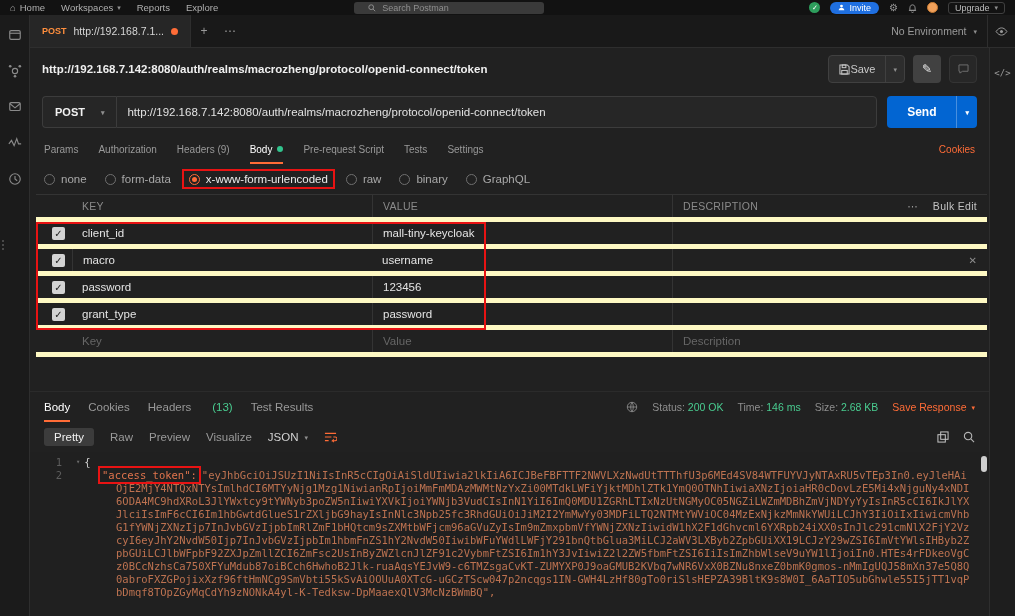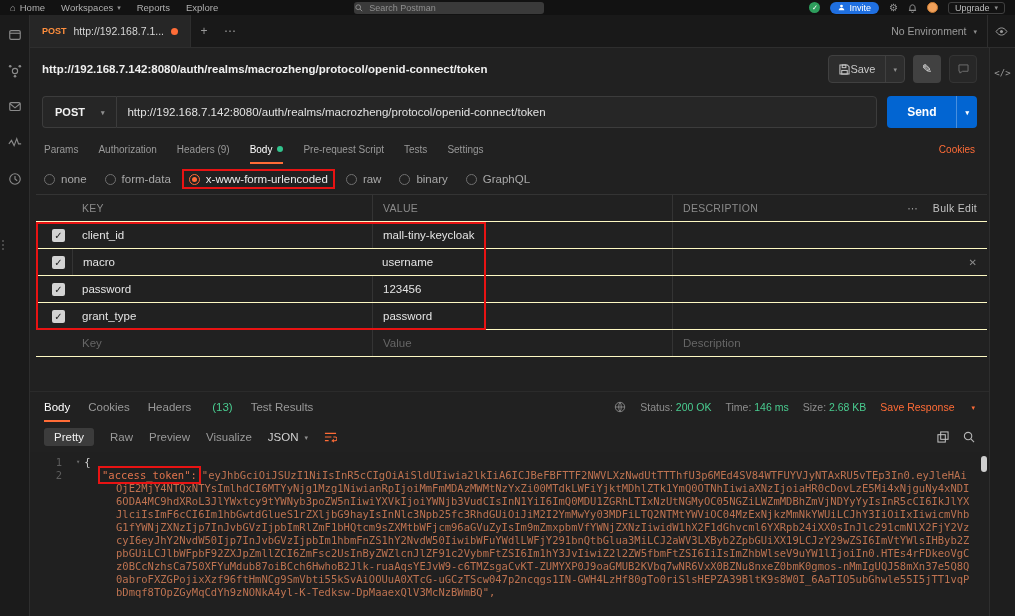--- a/index.html
+++ b/index.html
@@ -5,21 +5,21 @@
   html,body{margin:0;padding:0;background:#000;}
   *{box-sizing:border-box;}
   .app{position:relative;width:1015px;height:616px;background:#212121;overflow:hidden;
        color:#cccccc;font-family:"Liberation Sans",sans-serif;-webkit-font-smoothing:antialiased;}
 
   
   .topbar{height:15px;background:#121212;display:flex;align-items:center;padding:0 10px;
           font-size:9.5px;color:#b0b0b0;gap:16px;overflow:hidden;}
   .topbar .navitem{white-space:nowrap;display:flex;align-items:center;gap:4px;cursor:default;}
   .search-pill{margin-left:120px;width:190px;height:12px;background:#3a3a3a;border-radius:3px;
-               display:flex;align-items:center;gap:6px;padding:0 1px;color:#8f8f8f;font-size:9px;}
+               display:flex;align-items:center;gap:6px;padding:0 14px;color:#8f8f8f;font-size:9px;}
   .top-right{margin-left:auto;display:flex;align-items:center;gap:10px;}
   .sync-dot{width:11px;height:11px;border-radius:50%;background:#2d9d5c;color:#fff;font-size:7px;
             display:flex;align-items:center;justify-content:center;}
   .invite-btn{background:#1f6fe0;color:#fff;border-radius:7px;height:12px;padding:0 8px;
               display:flex;align-items:center;gap:4px;font-size:9px;}
   .avatar{width:11px;height:11px;border-radius:50%;background:#f0a05a;border:1px solid #c77b33;}
   .upgrade-btn{border:1px solid #404040;border-radius:3px;height:12px;padding:0 6px;
                display:flex;align-items:center;gap:5px;font-size:9px;color:#bdbdbd;}
   .caret{font-size:7px;color:#8f8f8f;line-height:1;}
 
@@ -82,21 +82,21 @@
   .radios{height:30px;display:flex;align-items:center;gap:18px;padding:0 14px;font-size:11.5px;color:#a8a8a8;flex:none;}
   .radio{display:flex;align-items:center;gap:6px;position:relative;white-space:nowrap;}
   .circ{width:11px;height:11px;border-radius:50%;border:1px solid #6f6f6f;flex:none;position:relative;}
   .radio.selected{color:#ececec;}
   .radio.selected .circ{border-color:#ff6c37;}
   .radio.selected .circ::after{content:"";position:absolute;inset:2px;border-radius:50%;background:#ff6c37;}
   .red-outline{position:absolute;inset:-4px -7px;border:2px solid #e81313;pointer-events:none;}
 
   
   .kv-table{margin:0 2px 0 6px;position:relative;font-size:11.5px;border-top:1px solid #343434;flex:none;}
-  .trow{display:grid;grid-template-columns:36px 300px 300px 1fr;height:27px;border-bottom:1px solid #fef9c3;}
+  .trow{display:grid;grid-template-columns:36px 300px 300px 1fr;height:27px;border-bottom:5px solid #fef9c3;}
   .tc{display:flex;align-items:center;padding-left:10px;overflow:hidden;white-space:nowrap;color:#e4e4e4;}
   .tc.v,.tc.d{border-left:1px solid #343434;}
   .thead .tc{color:#8b8b8b;font-size:10.5px;letter-spacing:.3px;}
   .cb{width:13px;height:13px;background:#d3d3d3;border-radius:2px;color:#222;font-size:10px;
       display:flex;align-items:center;justify-content:center;margin-left:6px;}
   .ph{color:#666;}
   .desc-head{justify-content:flex-start;gap:14px;}
   .desc-head .spacer{flex:1;}
   .bulk{color:#c2c2c2;margin-right:10px;}
   .more-dots{color:#9a9a9a;letter-spacing:1px;}
@@ -104,21 +104,21 @@
   .table-redbox{position:absolute;left:0;top:27px;width:450px;height:108px;border:2px solid #e81313;pointer-events:none;z-index:4;}
 
   .gap-split{height:34px;flex:none;}
 
   
   .resp{flex:1;display:flex;flex-direction:column;min-height:0;border-top:1px solid #2b2b2b;}
   .resptabs{height:30px;display:flex;align-items:center;gap:18px;padding:0 14px;font-size:11.5px;color:#999;flex:none;}
   .hc{color:#49cc90;margin-left:16px;}
   .resp-meta{margin-left:auto;display:flex;align-items:flex-end;gap:14px;font-size:10.5px;color:#8f8f8f;}
   .mv{color:#49cc90;}
-  .save-resp{color:#ff6c37;display:flex;align-items:center;gap:17px;}
+  .save-resp{color:#ff6c37;display:flex;align-items:center;gap:5px;}
   .save-resp .caret{color:#ff6c37;}
   .resptoolbar{height:30px;display:flex;align-items:center;gap:16px;padding:0 14px;font-size:11.5px;color:#9a9a9a;flex:none;}
   .pretty-btn{background:#3c3c3c;color:#f0f0f0;border-radius:3px;padding:3px 10px;}
   .json-select{display:flex;align-items:center;gap:6px;color:#d2d2d2;}
   .resp-actions{margin-left:auto;display:flex;align-items:center;gap:14px;}
 
   
   .codearea{flex:1;min-height:0;position:relative;background:#202020;overflow:hidden;
             font-family:"DejaVu Sans Mono",monospace;font-size:10.5px;line-height:13px;padding-top:4px;}
   .codeline{display:flex;align-items:flex-start;}

